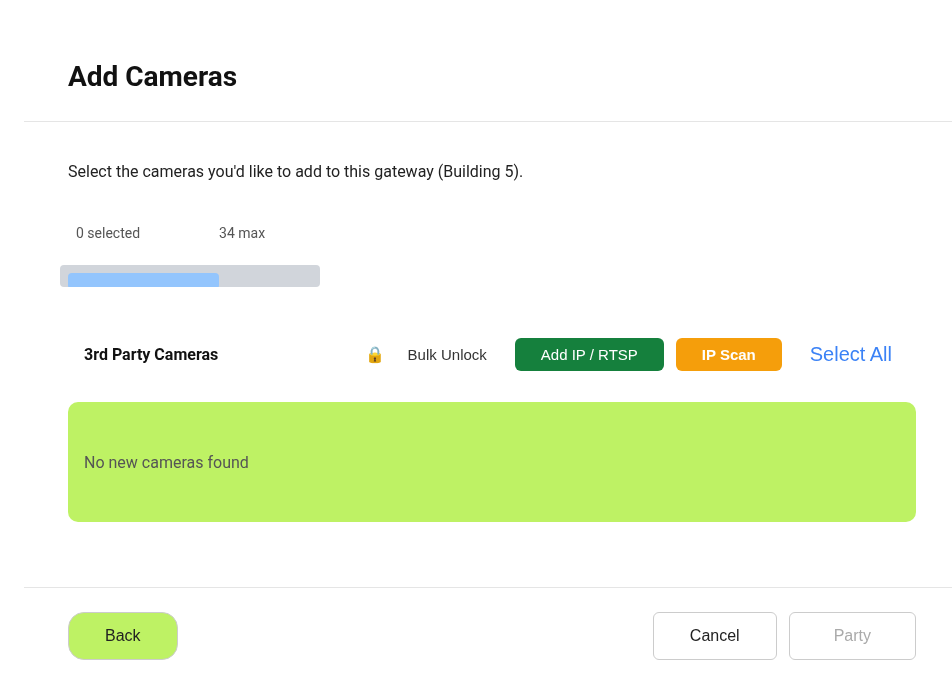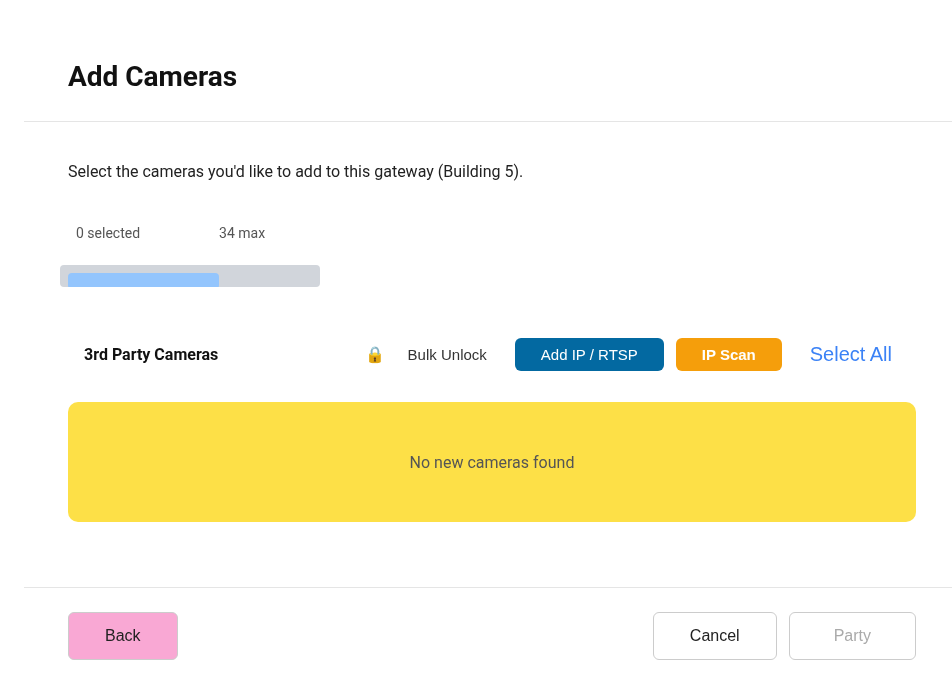--- a/index.html
+++ b/index.html
@@ -109,21 +109,21 @@
       color: #333;
       padding: 6px 8px;
     }
 
     .lock-icon {
       font-size: 16px;
       color: #555;
     }
 
     .add-ip-btn {
-      background: #0369a1;
+      background: #15803d;
       color: #fff;
       border: none;
       border-radius: 6px;
       padding: 8px 18px;
       font-size: 15px;
       font-weight: 500;
       cursor: pointer;
     }
 
     .ip-scan-btn {
@@ -140,26 +140,25 @@
     .select-all-btn {
       background: none;
       border: none;
       cursor: pointer;
       font-size: 20px;
       color: #3b82f6;
       padding: 6px 8px;
     }
 
     .cameras-list {
-      background: #fde047;
+      background: #bef264;
       border-radius: 10px;
       min-height: 120px;
       display: flex;
       align-items: center;
-      justify-content: center;
     }
 
     .no-cameras-text {
       font-size: 16px;
       color: #555;
     }
 
     .footer {
       border-top: 1px solid #e5e5e5;
       padding: 16px 36px;
@@ -173,23 +172,23 @@
       display: flex;
       gap: 12px;
     }
 
     .footer-right {
       display: flex;
       gap: 12px;
     }
 
     .back-btn {
-      background: #f9a8d4;
+      background: #bef264;
       border: 1.5px solid #ccc;
-      border-radius: 6px;
+      border-radius: 16px;
       padding: 14px 28px;
       font-size: 16px;
       font-weight: 500;
       color: #222;
       cursor: pointer;
     }
 
     .cancel-btn {
       background: #fff;
       border: 1.5px solid #ccc;

